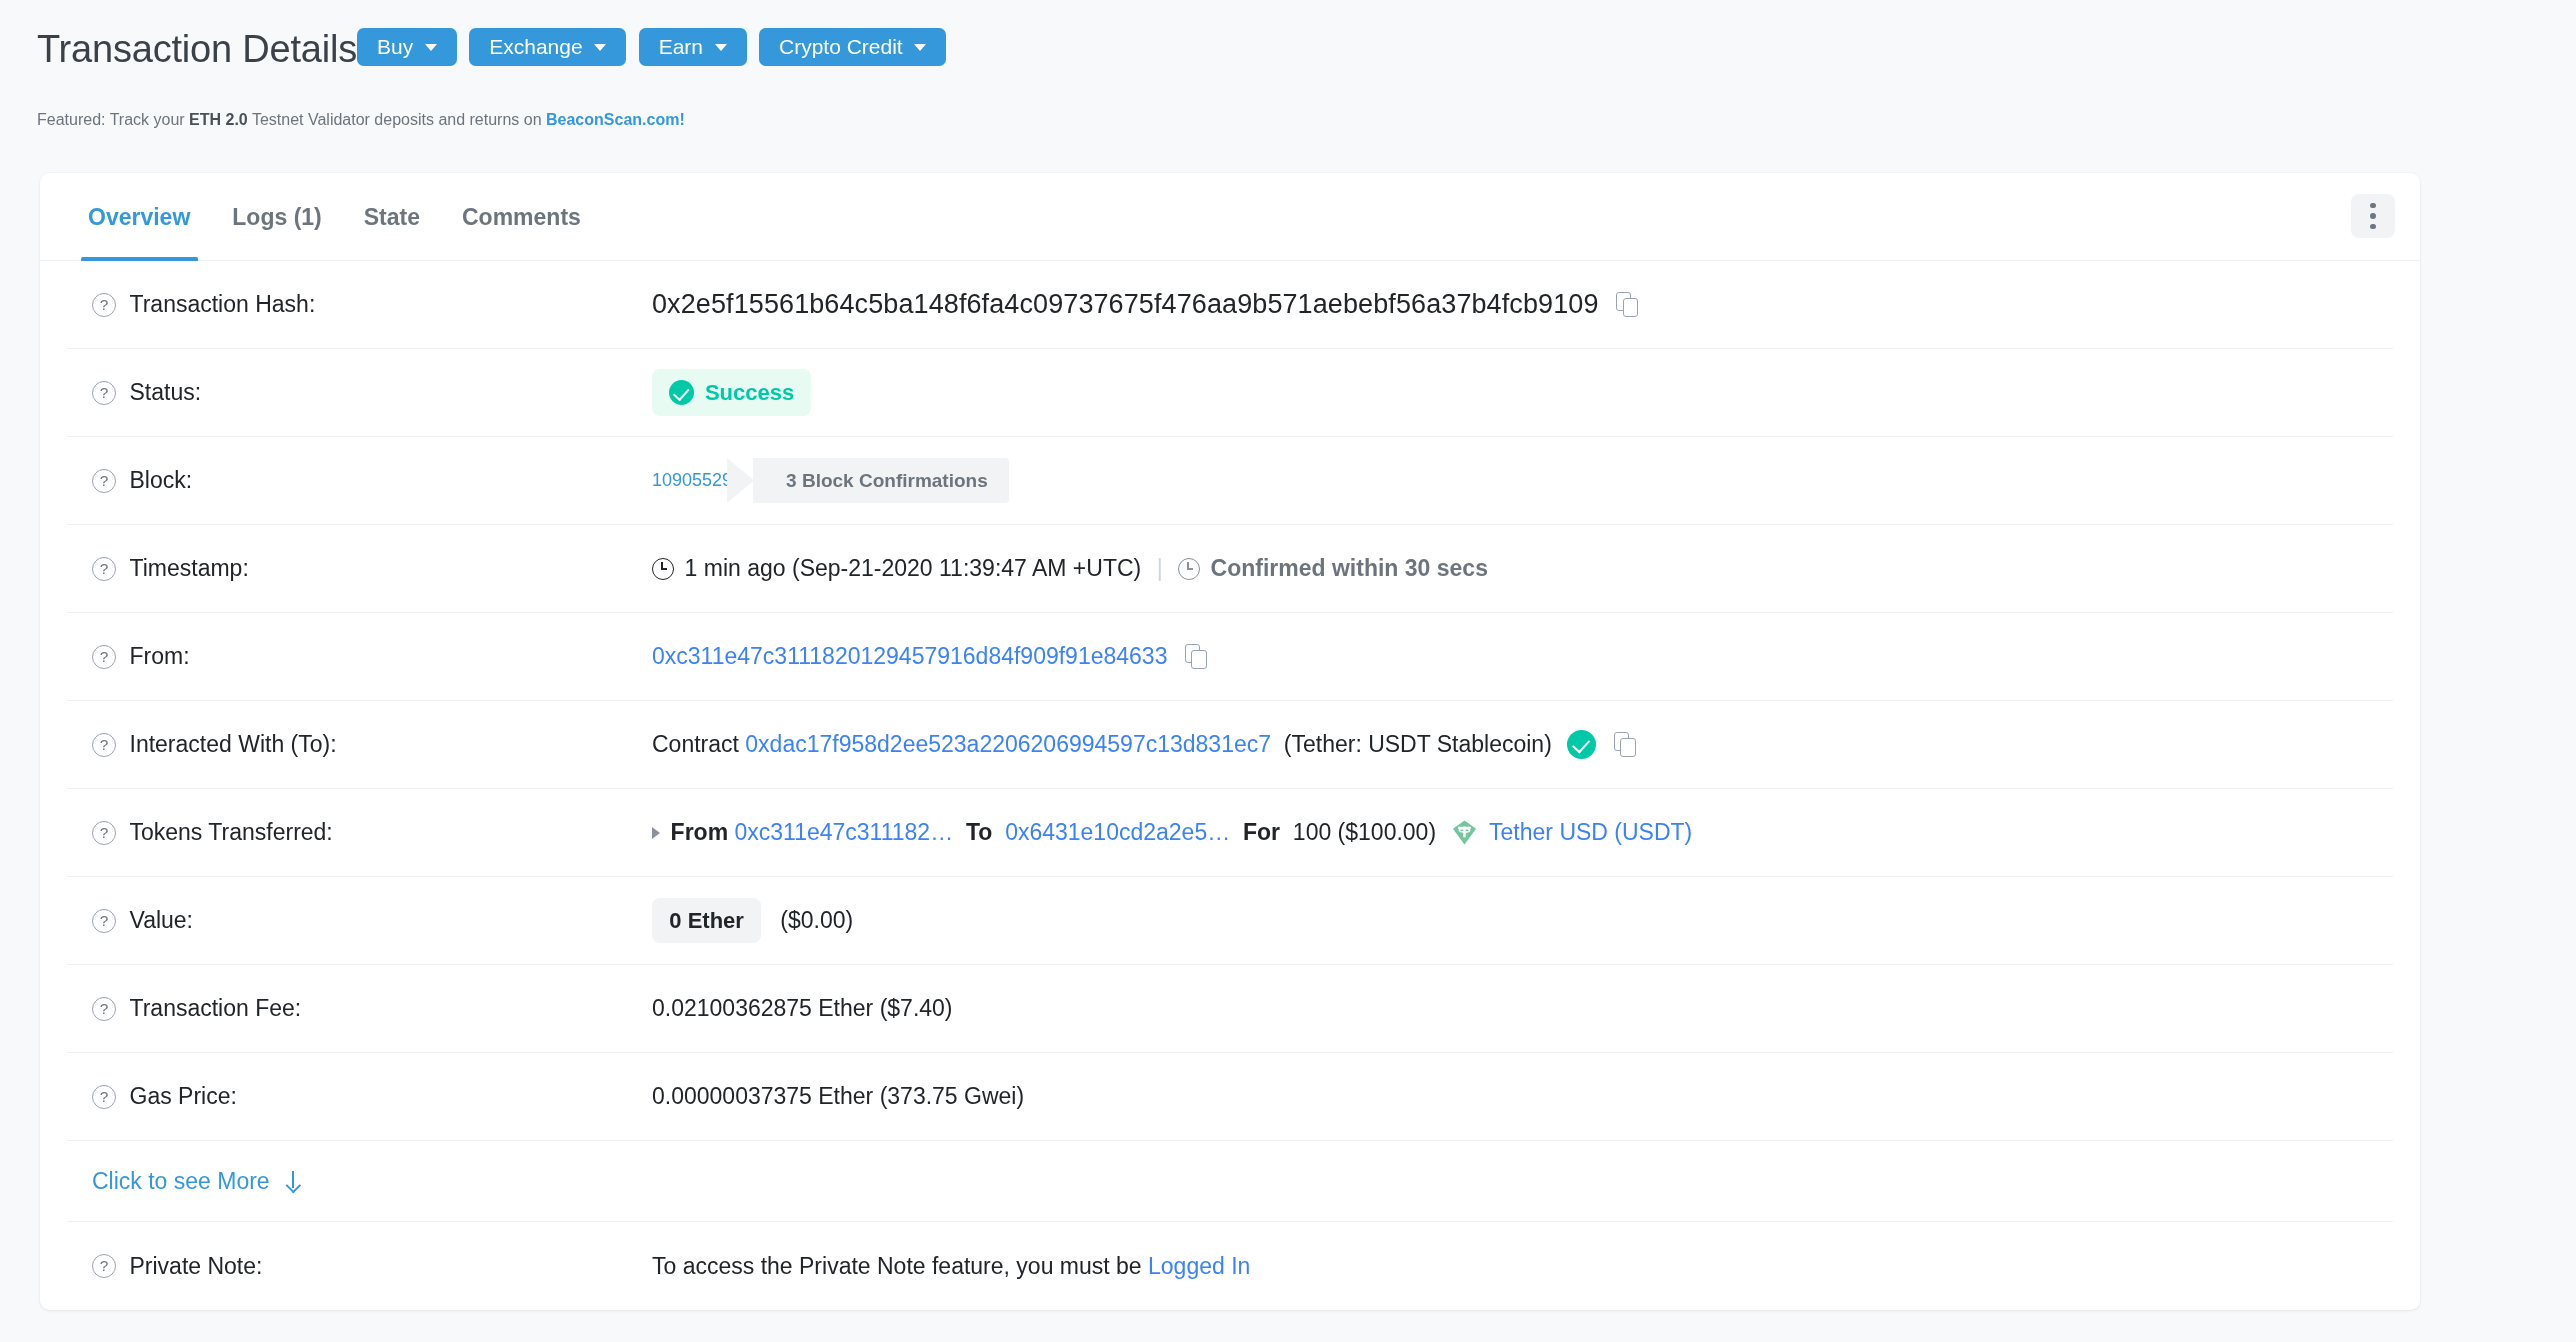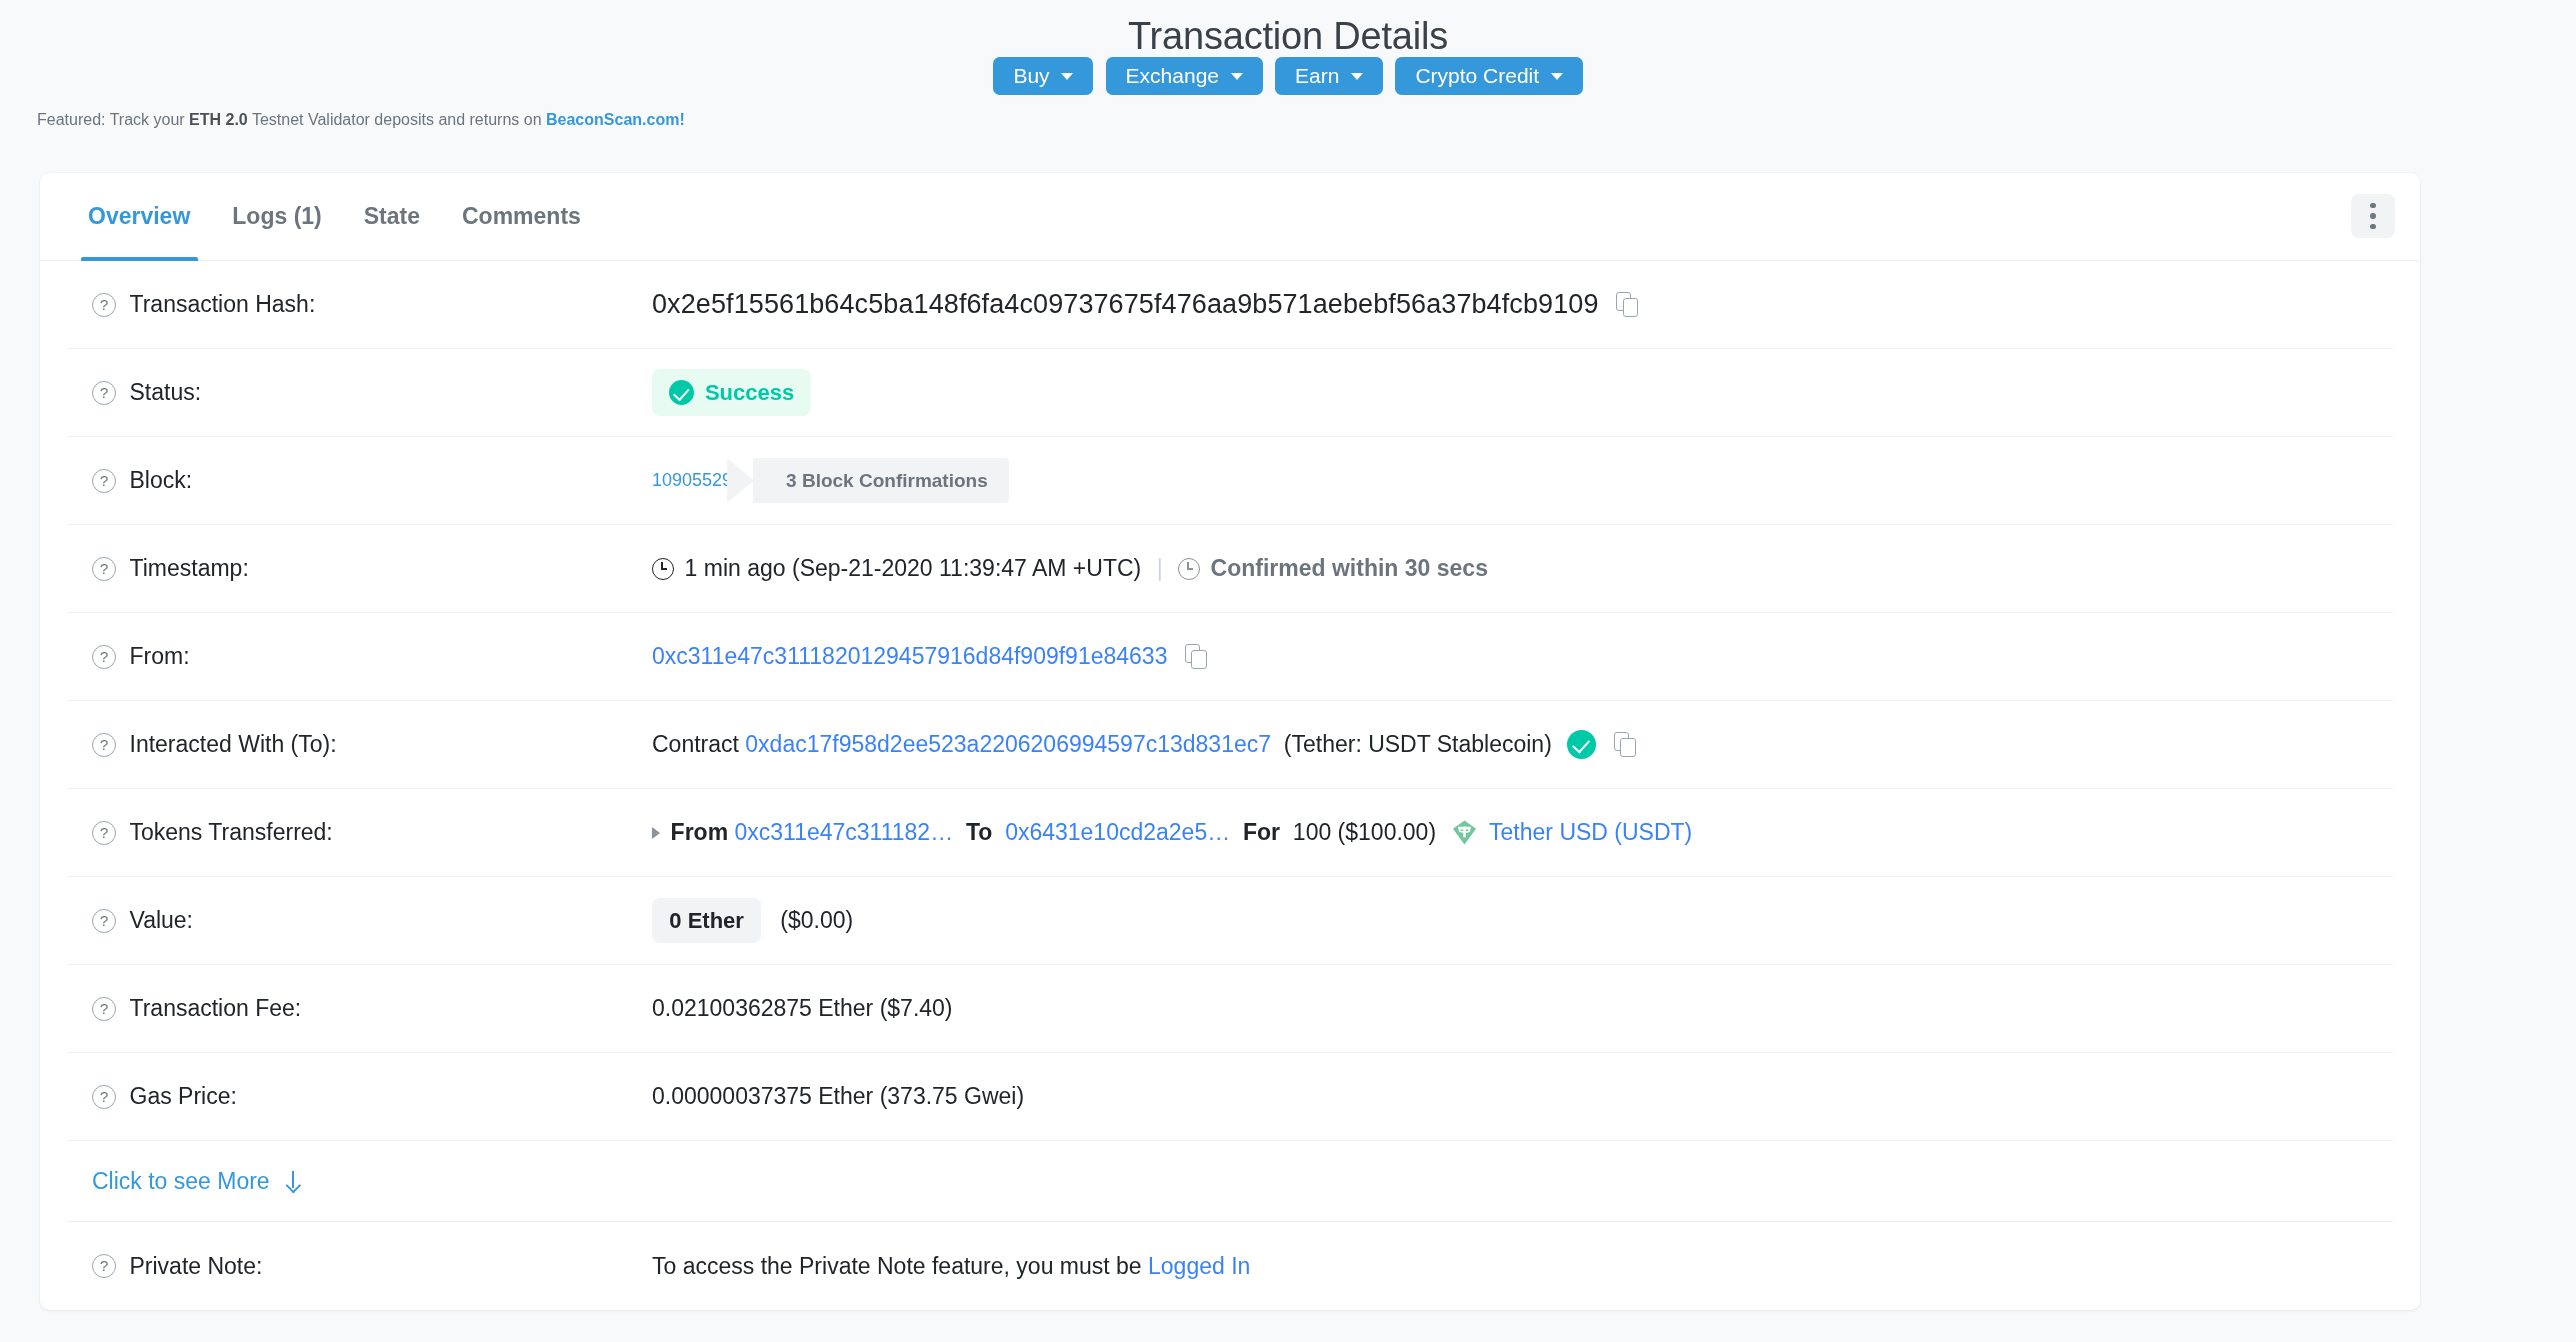--- a/index.html
+++ b/index.html
@@ -21,22 +21,21 @@
   }
 
   
   .header-bar {
     position: absolute;
     top: 0; left: 0; right: 0;
     height: 92px;
     display: flex;
     align-items: center;
     justify-content: flex-start;
-    padding: 11px 37px 0 37px;
-    flex-direction: column;
+    padding: 0 37px 0 37px;
   }
   .page-title {
     font-size: 38px;
     font-weight: 400;
     color: #3b4149;
     letter-spacing: -0.2px;
     line-height: 1;
     padding-top: 5.8px;
   }
   .header-actions {
@@ -92,21 +91,20 @@
     background: #ffffff;
     border-radius: 9.6px;
     box-shadow: 0 1px 2.9px rgba(0,0,0,0.07), 0 0 0 1px rgba(0,0,0,0.015);
     overflow: hidden;
   }
 
   .tabbar {
     position: relative;
     height: 88px;
     display: flex;
-    align-items: center;
     padding: 0 27px;
     border-bottom: 1px solid #edf0f3;
   }
   .tab {
     position: relative;
     font-size: 23px;
     font-weight: 700;
     color: #6c757d;
     padding: 0 21px;
     height: 88px;

